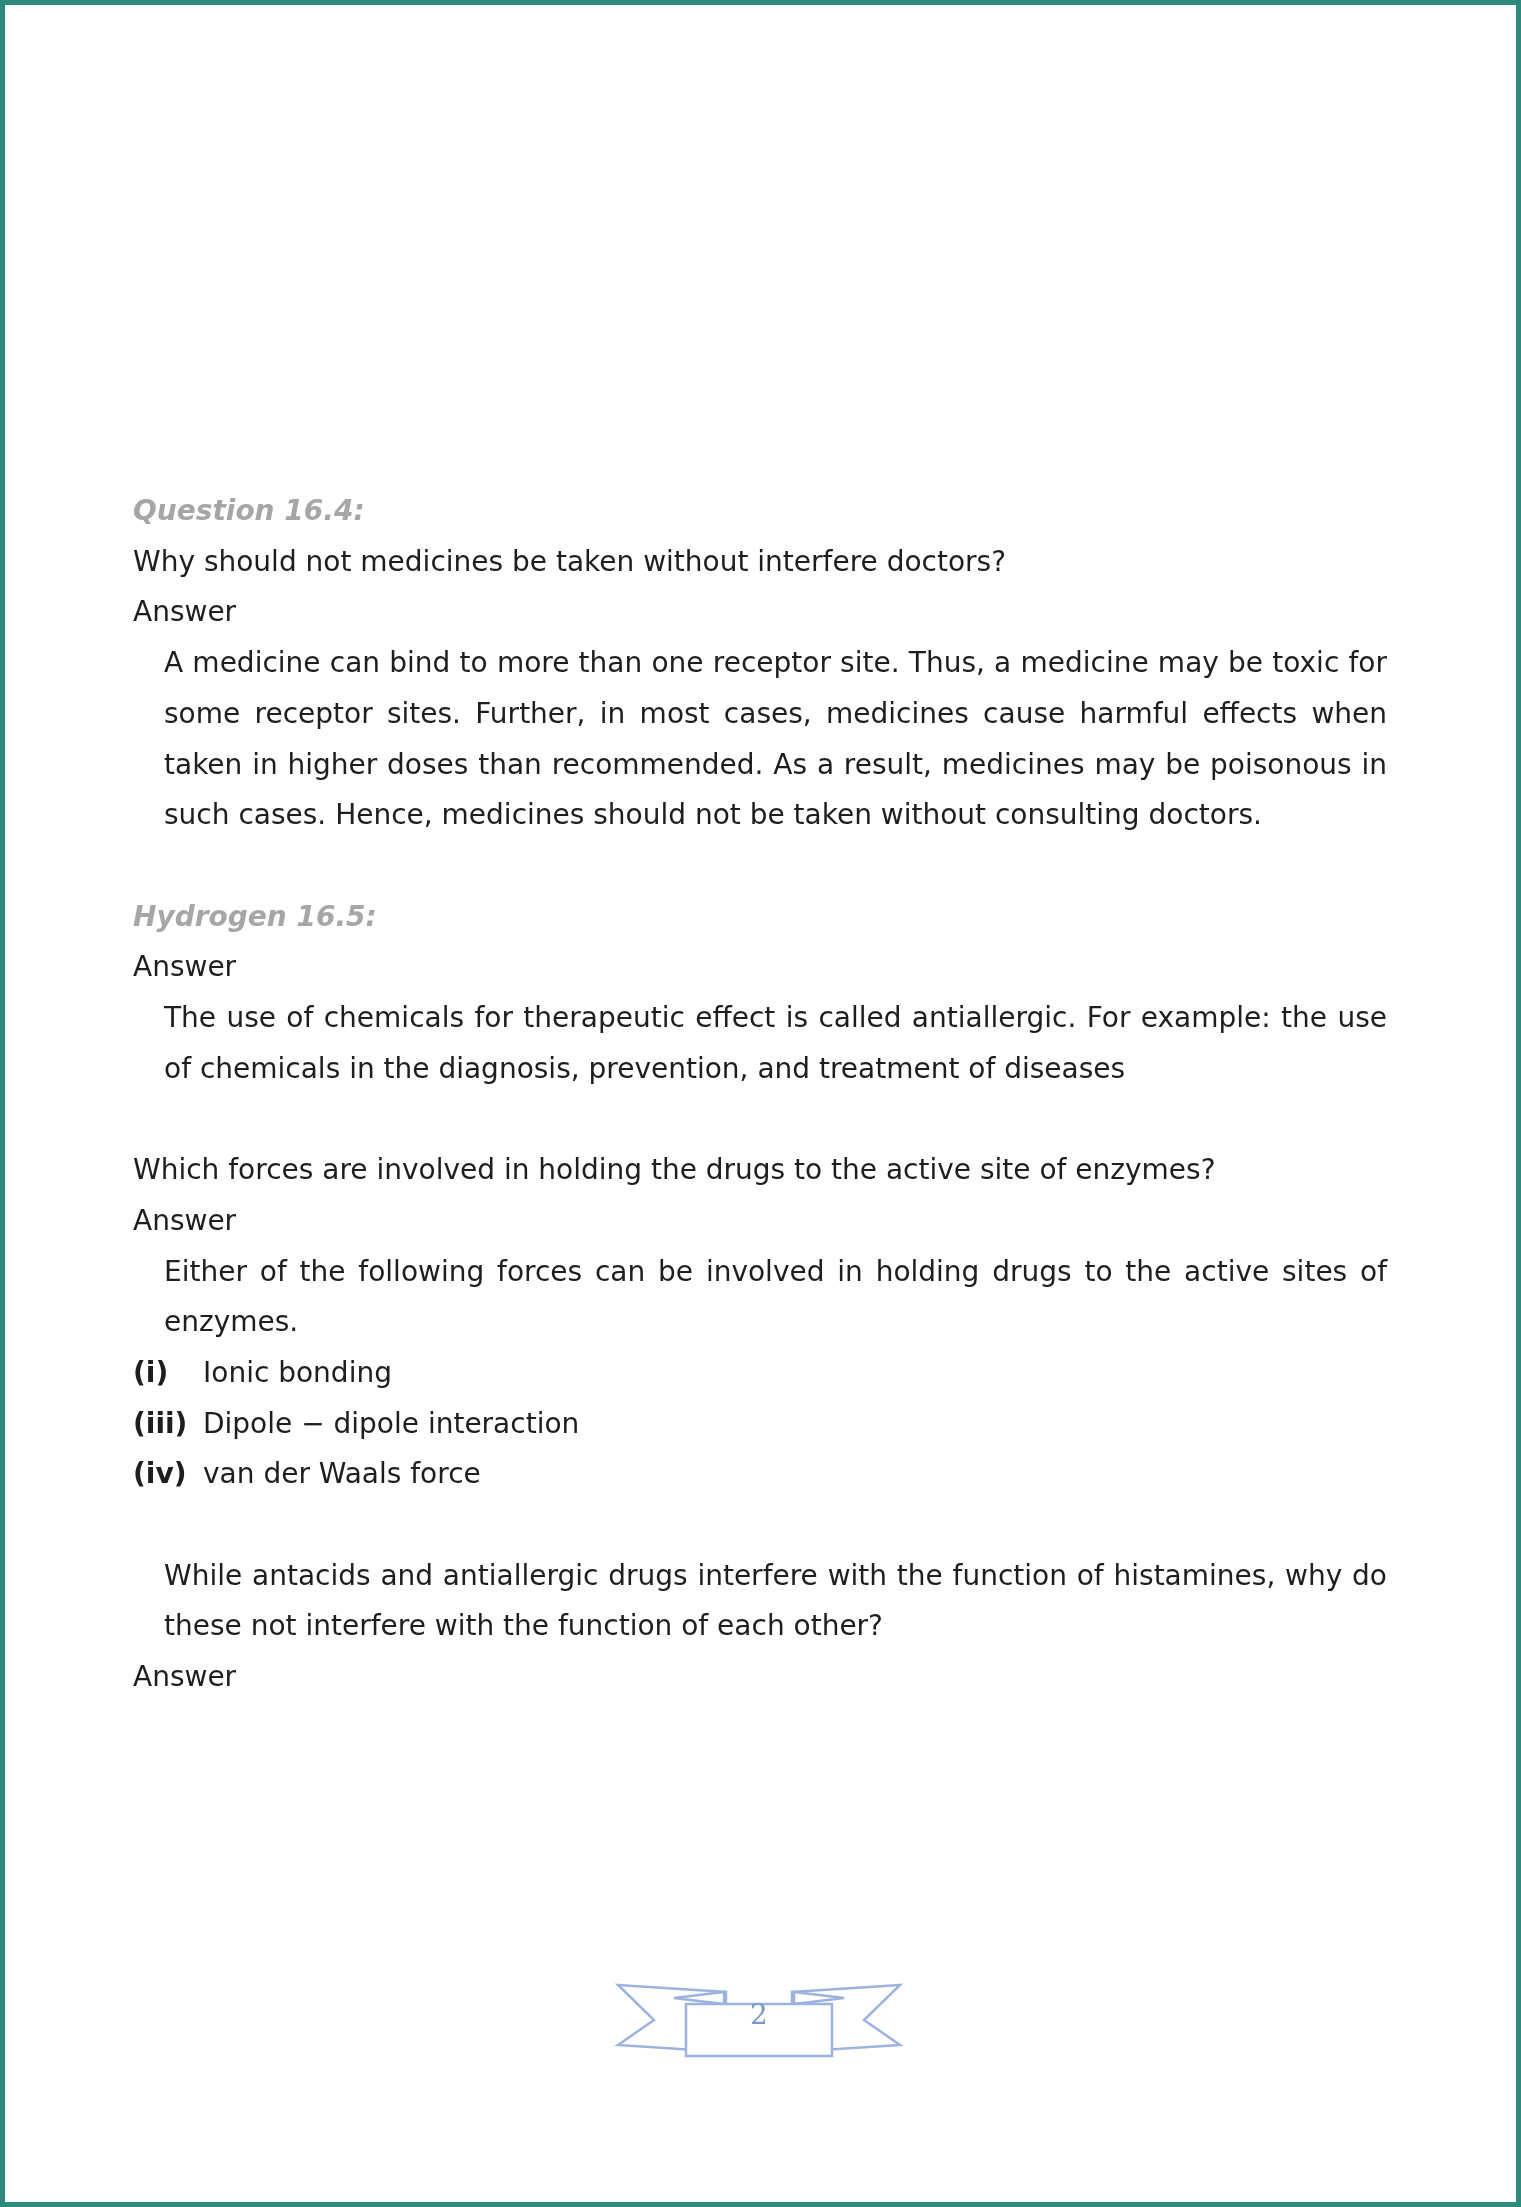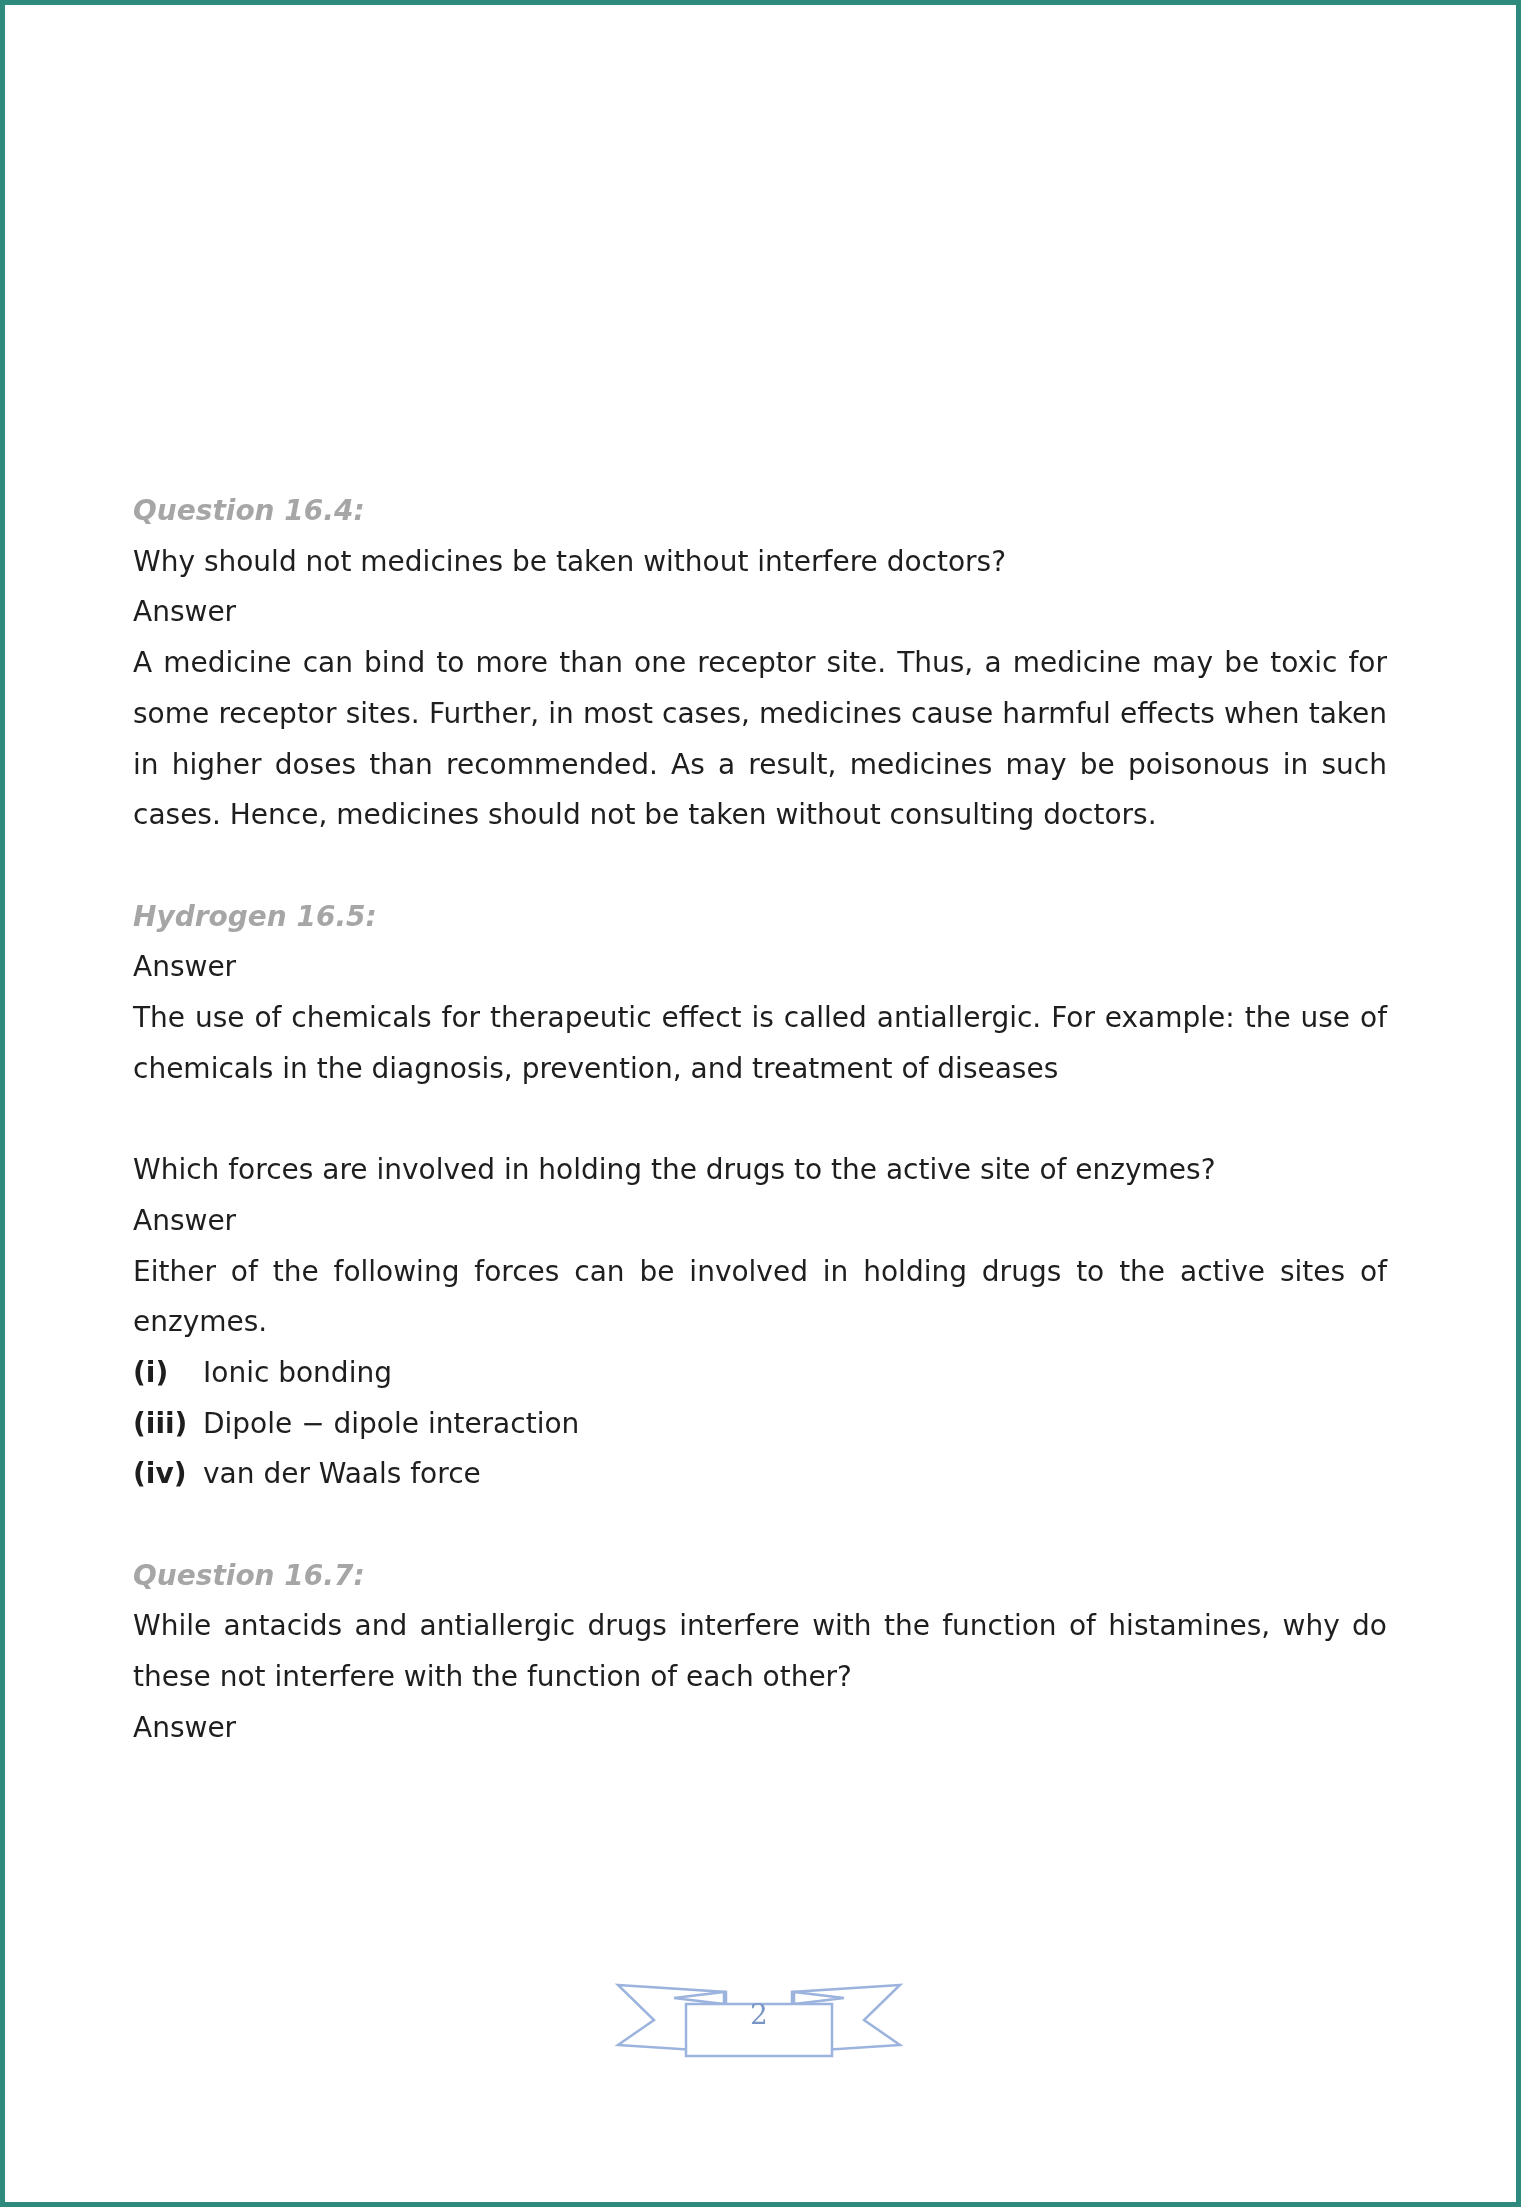--- a/index.html
+++ b/index.html
@@ -10,21 +10,21 @@
   }
   .page-frame {
     position: absolute; left: 0; top: 0; width: 1521px; height: 2207px;
     box-sizing: border-box; border: 5px solid #2e8a7c; background: #fff;
   }
   .content {
     position: absolute; left: 133px; top: 486px; width: 1254px;
     font-size: 28px; line-height: 50.7px; color: #1e1e1e;
   }
   .q-title { color: #a6a6a6; font-weight: bold; font-style: italic; }
-  .para { text-align: justify; }
+  .para { text-align: justify; margin-left: 31px; }
   .gap { height: 50.7px; }
   .list-item { display: flex; }
   .list-num { width: 70px; font-weight: bold; flex: none; }
   .page-num {
     position: absolute; left: 614px; top: 1980px; width: 290px; height: 80px;
   }
   .page-num svg { width: 290px; height: 80px; display: block; }
   .page-num-label {
     position: absolute; left: 0; top: 18px; width: 290px; text-align: center;
     font-family: "DejaVu Serif", "Liberation Serif", serif; font-size: 28px; color: #7a96c4;
@@ -65,21 +65,20 @@
       <span>Dipole − dipole interaction</span>
     </div>
     <div class="list-item">
       <span class="list-num">(iv)</span>
       <span>van der Waals force</span>
     </div>
   </section>
   <div class="gap"></div>
 
   <section>
-    <div class="q-title">Question 16.7:</div>
     <div class="para">While antacids and antiallergic drugs interfere with the function of histamines, why do these not interfere with the function of each other?</div>
     <div>Answer</div>
   </section>
 </div>
 
 <div class="page-num">
   <svg viewBox="0 0 290 80">
     <g fill="#ffffff" stroke="#9bb3dd" stroke-width="2.5" stroke-linejoin="miter">
       <polygon points="4,5 112,12 112,72 4,65 40,40"></polygon>
       <polygon points="286,5 178,12 178,72 286,65 250,40"></polygon>

